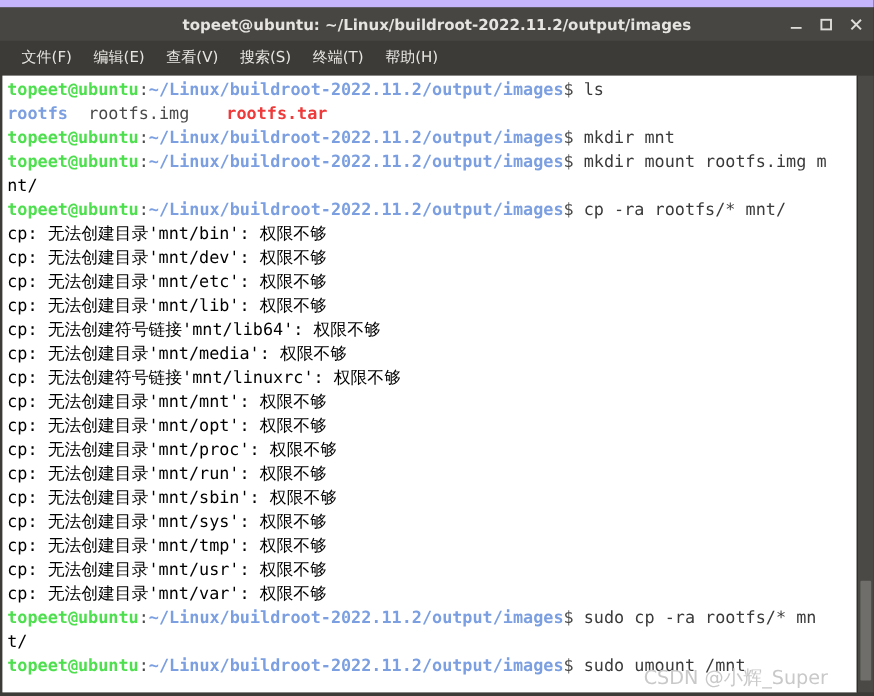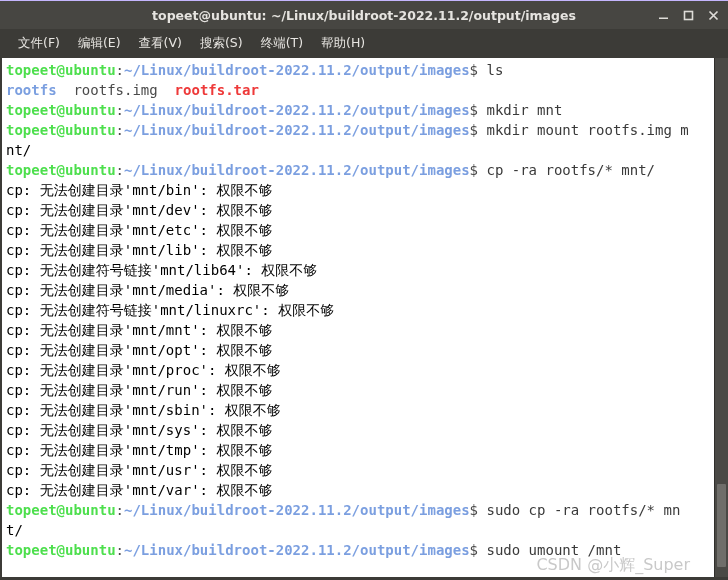--- a/index.html
+++ b/index.html
@@ -26,21 +26,21 @@
 
   
   .titlebar {
     position: relative;
     height: 28px;
     flex: 0 0 28px;
     background: #474642;
     display: flex;
     align-items: center;
     justify-content: center;
-    border-top: 1px solid #c4b5fd;
+    border-top: 6px solid #c4b5fd;
   }
   .titlebar-text {
     font-family: "DejaVu Sans", sans-serif;
     font-size: 12.5px;
     font-weight: bold;
     color: #e6e4e0;
     white-space: nowrap;
     letter-spacing: 0px;
   }
   .window-controls {
@@ -127,21 +127,21 @@
     color: #2b2b2b;
     letter-spacing: 0px;
   }
   .user   { color: #4ddf4d; font-weight: bold; }
   .colon  { color: #4a4a4a; }
   .path   { color: #7b9fe0; font-weight: bold; }
   .dollar { color: #4a4a4a; }
   .cmd    { color: #3a3a3a; }
   .dir    { color: #7b9fe0; font-weight: bold; }
   .plain  { color: #4a4a4a; }
-  .arch   { color: #ee3a3a; font-weight: bold; }
+  .arch   { color: #ee3a3a; font-weight: bold; margin-left: 14px; }
   .err    { color: #000000; }
 
   .watermark {
     position: absolute;
     right: 24px;
     bottom: 1px;
     font-family: "DejaVu Sans", sans-serif;
     font-size: 16px;
     color: #c9c9c9;
     white-space: nowrap;

